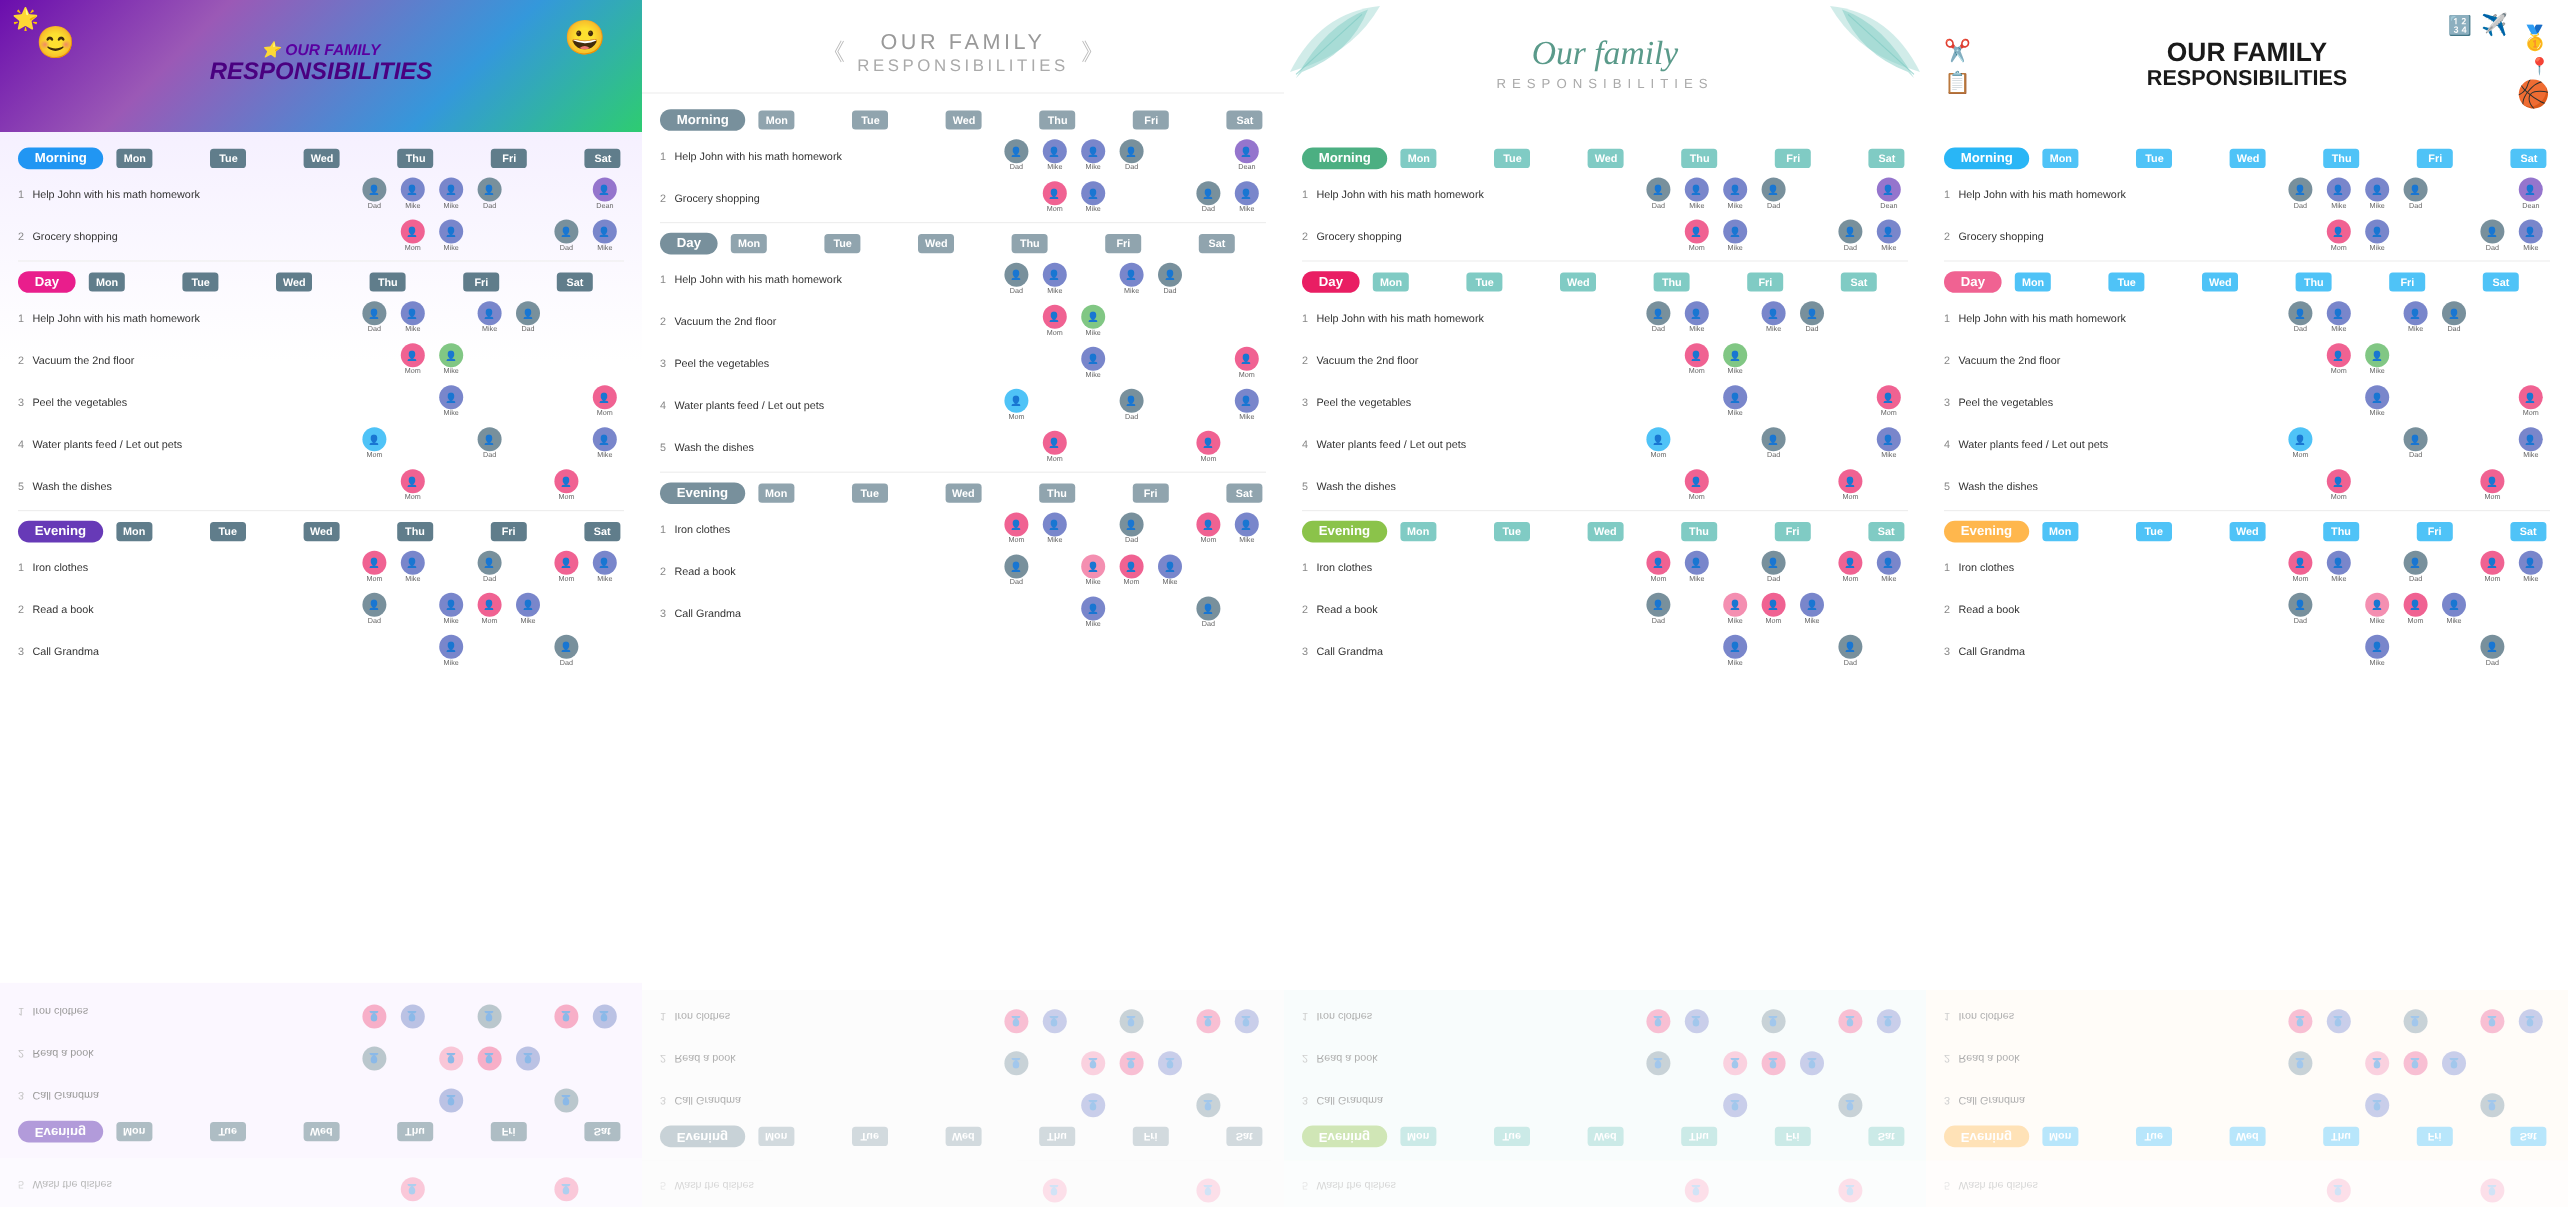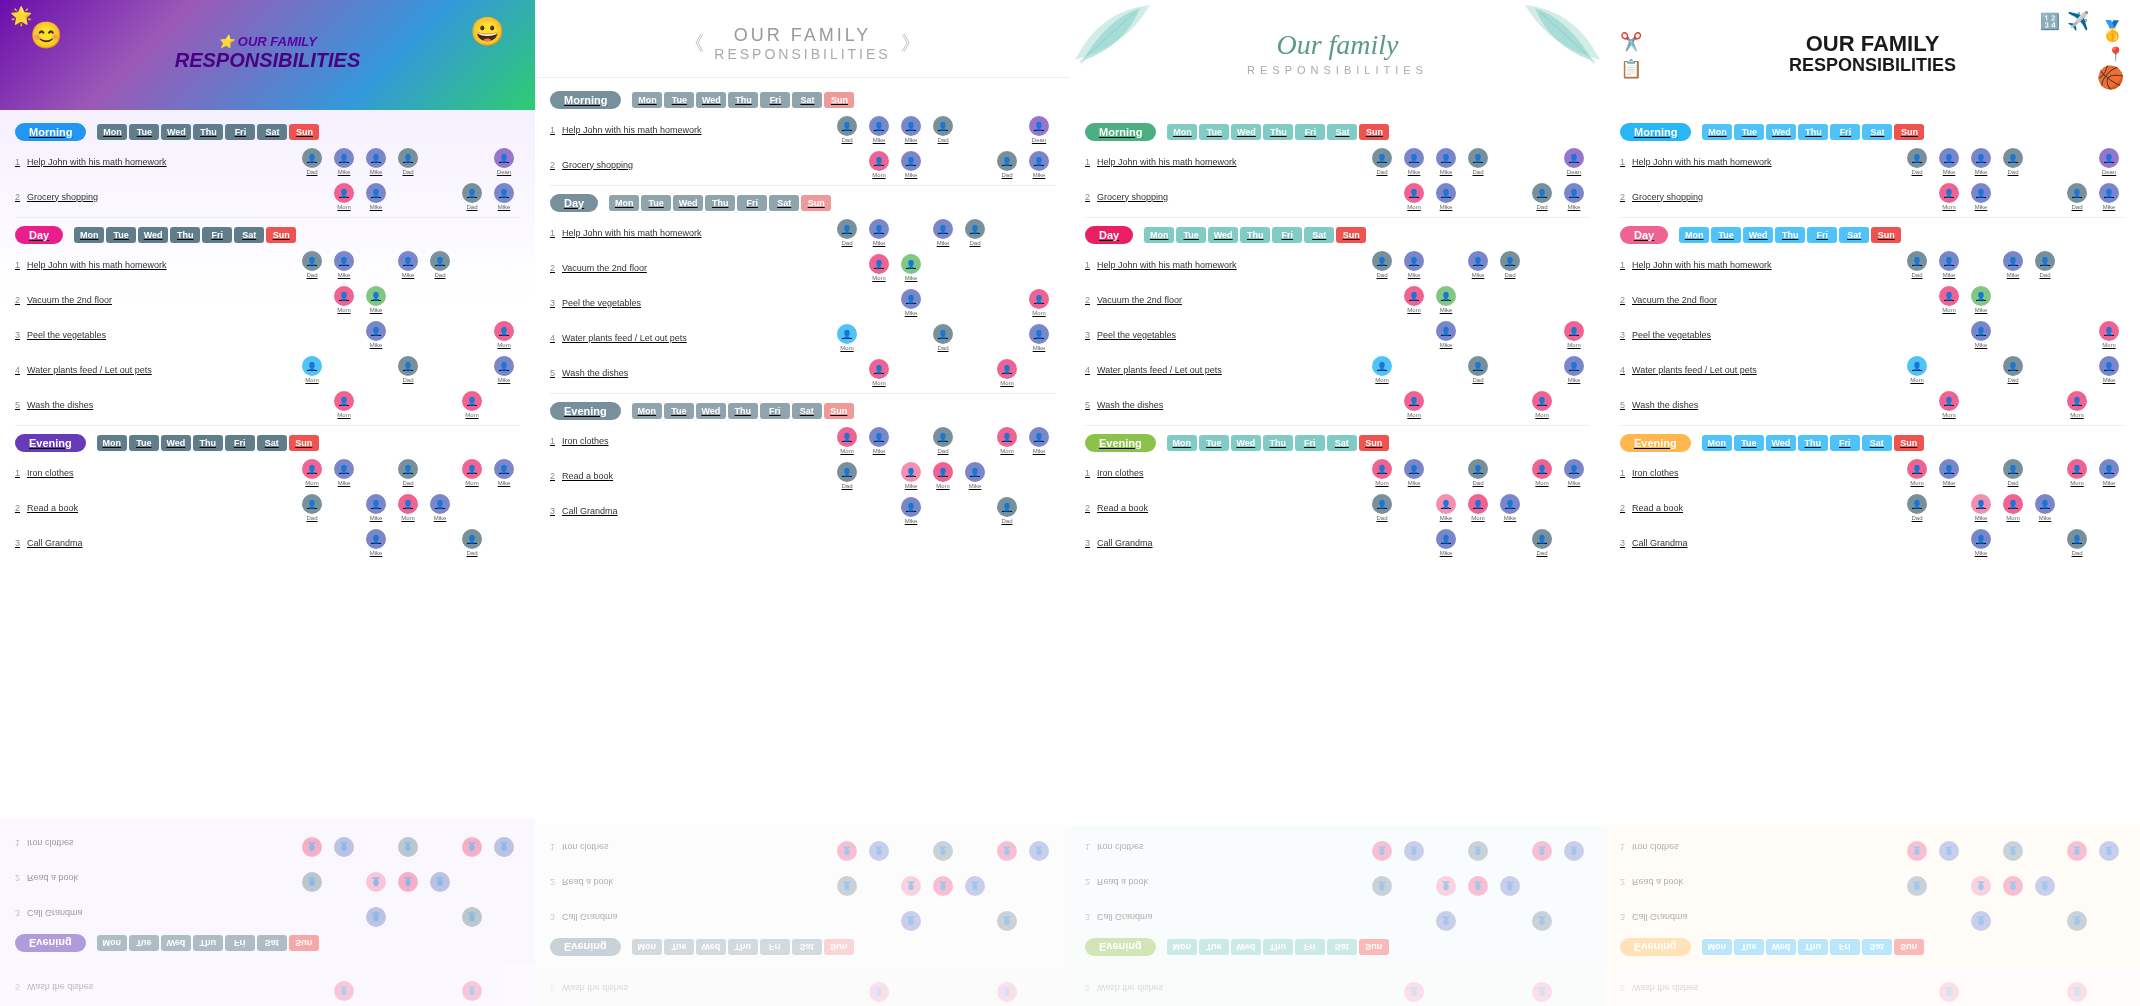--- a/index.html
+++ b/index.html
@@ -77,21 +77,20 @@
       display: flex;
       align-items: center;
       justify-content: space-between;
       min-height: 110px;
     }
 
     
     .content {
       padding: 5px 15px 10px;
       flex: 1;
-      text-decoration: underline;
     }
 
     .section-header {
       display: flex;
       align-items: center;
       margin-bottom: 5px;
       margin-top: 8px;
     }
 
     .section-badge {
@@ -117,20 +116,21 @@
     .t3-badge-evening { background: #8BC34A; }
 
     .t4-badge-morning { background: #29B6F6; }
     .t4-badge-day { background: #F06292; }
     .t4-badge-evening { background: #FFB74D; }
 
     .day-headers {
       display: flex;
       align-items: center;
       flex: 1;
+      gap: 46px;
     }
 
     .day-col-header {
       width: 30px;
       text-align: center;
       font-size: 9px;
       font-weight: 700;
       color: white;
       background: #607D8B;
       padding: 3px 2px;

